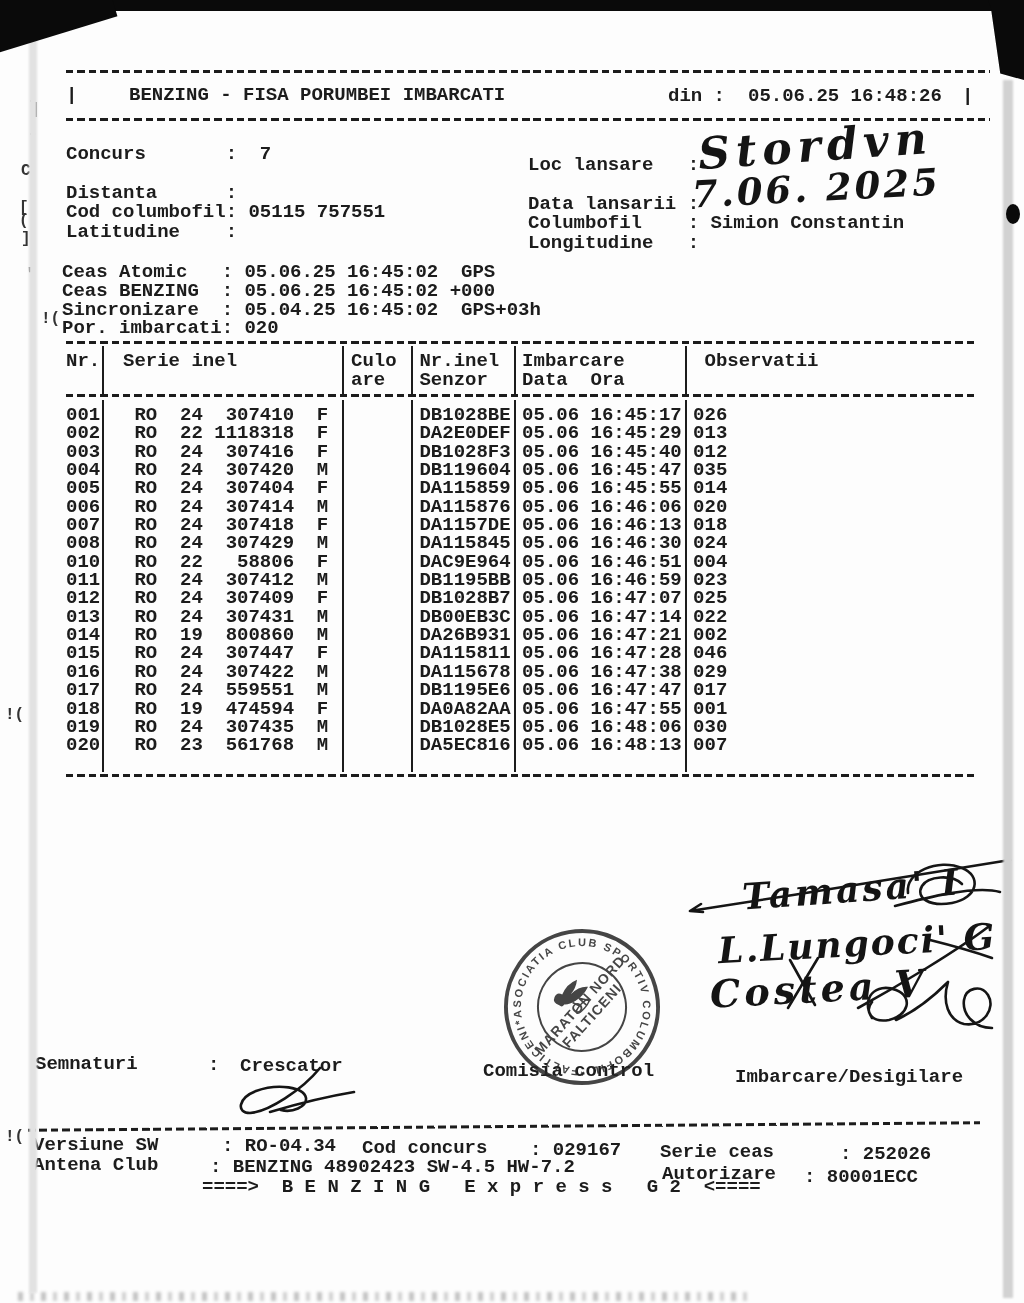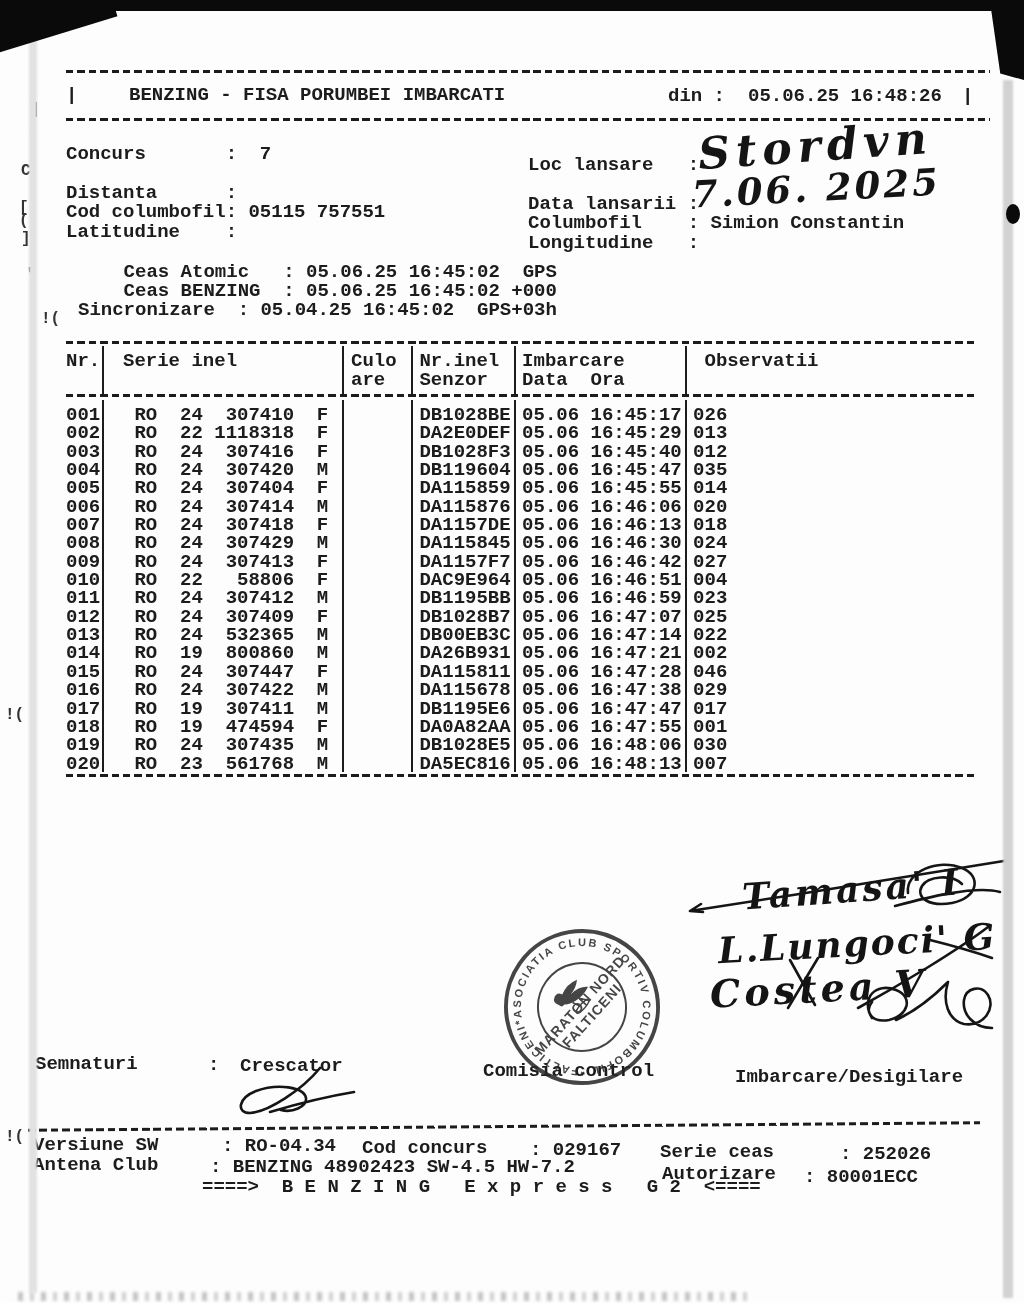--- a/index.html
+++ b/index.html
@@ -48,43 +48,42 @@
   <span class="abs" style="left:748px;top:87px;">05.06.25 16:48:26</span>
   <span class="abs" style="left:962px;top:87px;">|</span>
   <div class="dash" style="left:66px;top:118px;width:924px;"></div>
 
   <div class="stack" style="left:66px;top:143px;"><span class="tl">Concurs       :  7</span><span class="tl"> </span><span class="tl">Distanta      :</span><span class="tl">Cod columbofil: 05115 757551</span><span class="tl">Latitudine    :</span></div>
   <div class="stack" style="left:528px;top:154px;font-family:Liberation Mono, monospace;"><span class="tl">Loc lansare   :</span><span class="tl"> </span><span class="tl">Data lansarii :</span><span class="tl">Columbofil    : Simion Constantin</span><span class="tl">Longitudine   :</span></div>
 
   <span class="hand" style="left:698px;top:120px;font-size:44px;letter-spacing:6px;transform:rotate(-4deg);">Stordvn</span>
   <span class="hand" style="left:692px;top:166px;font-size:37px;letter-spacing:3px;transform:rotate(-3deg);">7.06. 2025</span>
 
-  <div class="stack clockstack" style="left:78px;top:261px;text-align:right;"><span class="tl">Ceas Atomic   : 05.06.25 16:45:02  GPS</span><span class="tl">Ceas BENZING  : 05.06.25 16:45:02 +000</span><span class="tl">Sincronizare  : 05.04.25 16:45:02  GPS+03h</span></div>
+  <div class="stack clockstack" style="left:62px;top:261px;"><span class="tl">Ceas Atomic   : 05.06.25 16:45:02  GPS</span><span class="tl">Ceas BENZING  : 05.06.25 16:45:02 +000</span><span class="tl">Sincronizare  : 05.04.25 16:45:02  GPS+03h</span><span class="tl">Por. imbarcati: 020</span></div>
 
   <div class="dash" style="left:66px;top:341px;width:912px;"></div>
   <div class="stack thead" style="left:66px;top:350px;"><span class="tl">Nr.  Serie inel          Culo  Nr.inel  Imbarcare       Observatii</span><span class="tl">                         are   Senzor   Data  Ora      </span></div>
   <div class="dash" style="left:66px;top:394px;width:912px;"></div>
   <div class="tbody" style="left:66px;top:404px;">
       <div class="trow">001   RO  24  307410  F        DB1028BE 05.06 16:45:17 026</div>
       <div class="trow">002   RO  22 1118318  F        DA2E0DEF 05.06 16:45:29 013</div>
       <div class="trow">003   RO  24  307416  F        DB1028F3 05.06 16:45:40 012</div>
       <div class="trow">004   RO  24  307420  M        DB119604 05.06 16:45:47 035</div>
       <div class="trow">005   RO  24  307404  F        DA115859 05.06 16:45:55 014</div>
       <div class="trow">006   RO  24  307414  M        DA115876 05.06 16:46:06 020</div>
       <div class="trow">007   RO  24  307418  F        DA1157DE 05.06 16:46:13 018</div>
       <div class="trow">008   RO  24  307429  M        DA115845 05.06 16:46:30 024</div>
-      <div class="trow">009   RO  24  307413  F        DA1157F7 05.06 16:46:42 027</div>
       <div class="trow">010   RO  22   58806  F        DAC9E964 05.06 16:46:51 004</div>
       <div class="trow">011   RO  24  307412  M        DB1195BB 05.06 16:46:59 023</div>
       <div class="trow">012   RO  24  307409  F        DB1028B7 05.06 16:47:07 025</div>
-      <div class="trow">013   RO  24  532365  M        DB00EB3C 05.06 16:47:14 022</div>
+      <div class="trow">013   RO  24  307431  M        DB00EB3C 05.06 16:47:14 022</div>
       <div class="trow">014   RO  19  800860  M        DA26B931 05.06 16:47:21 002</div>
       <div class="trow">015   RO  24  307447  F        DA115811 05.06 16:47:28 046</div>
       <div class="trow">016   RO  24  307422  M        DA115678 05.06 16:47:38 029</div>
-      <div class="trow">017   RO  19  307411  M        DB1195E6 05.06 16:47:47 017</div>
+      <div class="trow">017   RO  24  559551  M        DB1195E6 05.06 16:47:47 017</div>
       <div class="trow">018   RO  19  474594  F        DA0A82AA 05.06 16:47:55 001</div>
       <div class="trow">019   RO  24  307435  M        DB1028E5 05.06 16:48:06 030</div>
       <div class="trow">020   RO  23  561768  M        DA5EC816 05.06 16:48:13 007</div>
     </div>
   <div class="dash" style="left:66px;top:774px;width:912px;"></div>
 
   <div class="vbar" style="left:102px;top:346px;height:49px;"></div>
   <div class="vbar" style="left:342px;top:346px;height:49px;"></div>
   <div class="vbar" style="left:411px;top:346px;height:49px;"></div>
   <div class="vbar" style="left:514px;top:346px;height:49px;"></div>

